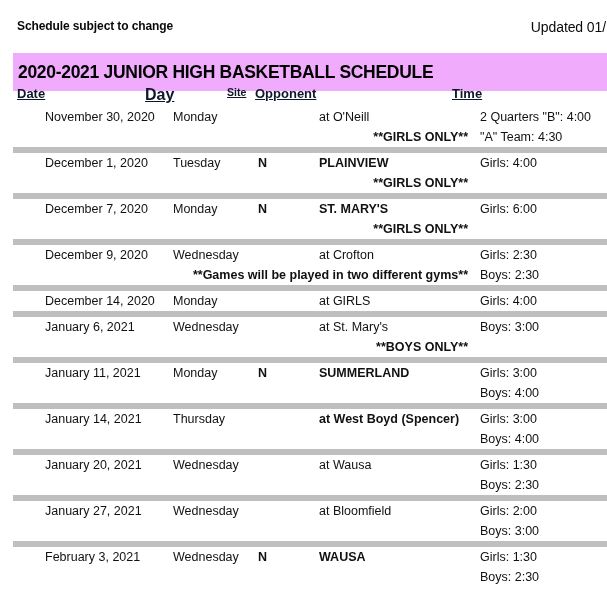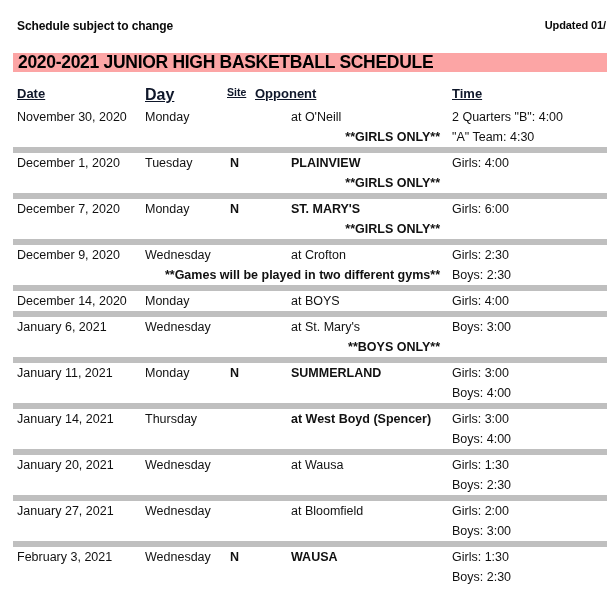--- a/index.html
+++ b/index.html
@@ -29,35 +29,35 @@
     top: 19px;
     font-size: 12px;
     font-weight: bold;
     letter-spacing: -0.1px;
     white-space: nowrap;
   }
   .meta-right {
     position: absolute;
     right: 1px;
     top: 19px;
-    font-size: 11px;
-    font-weight: bold;
+    font-size: 14px;
+    font-weight: normal;
     letter-spacing: -0.1px;
     white-space: nowrap;
     text-align: right;
   }
 
   
   .banner {
     position: absolute;
     left: 13px;
     right: 0;
     top: 53px;
-    height: 19px;
-    background: #fca5a5;
+    height: 38px;
+    background: #f0abfc;
     display: flex;
     align-items: center;
   }
   .banner-title {
     font-size: 17.5px;
     font-weight: bold;
     letter-spacing: -0.3px;
     color: #000;
     padding-left: 5px;
     white-space: nowrap;
@@ -93,20 +93,21 @@
     top: 107px;
   }
   .sep {
     height: 6px;
     background: #bfbfbf;
     margin: 0 0 0 13px;
   }
 
   .game {
     position: relative;
+    padding-left: 28px;
   }
   .line {
     position: relative;
     height: 20px;
   }
   .line > span {
     position: absolute;
     top: 0;
     white-space: nowrap;
     font-size: 12.5px;
@@ -209,21 +210,21 @@
       <div class="line">
         <span class="note r-wide">**Games will be played in two different gyms**</span>
         <span class="c-time">Boys:  2:30</span>
       </div>
     </div>
     <div class="sep"></div>
     <div class="game">
       <div class="line">
         <span class="c-date">December 14, 2020</span>
         <span class="c-day">Monday</span>
-        <span class="c-opp">at BOYS</span>
+        <span class="c-opp">at GIRLS</span>
         <span class="c-time">Girls:  4:00</span>
       </div>
     </div>
     <div class="sep"></div>
     <div class="game">
       <div class="line">
         <span class="c-date">January 6, 2021</span>
         <span class="c-day">Wednesday</span>
         <span class="c-opp">at St. Mary's</span>
         <span class="c-time">Boys:  3:00</span>

